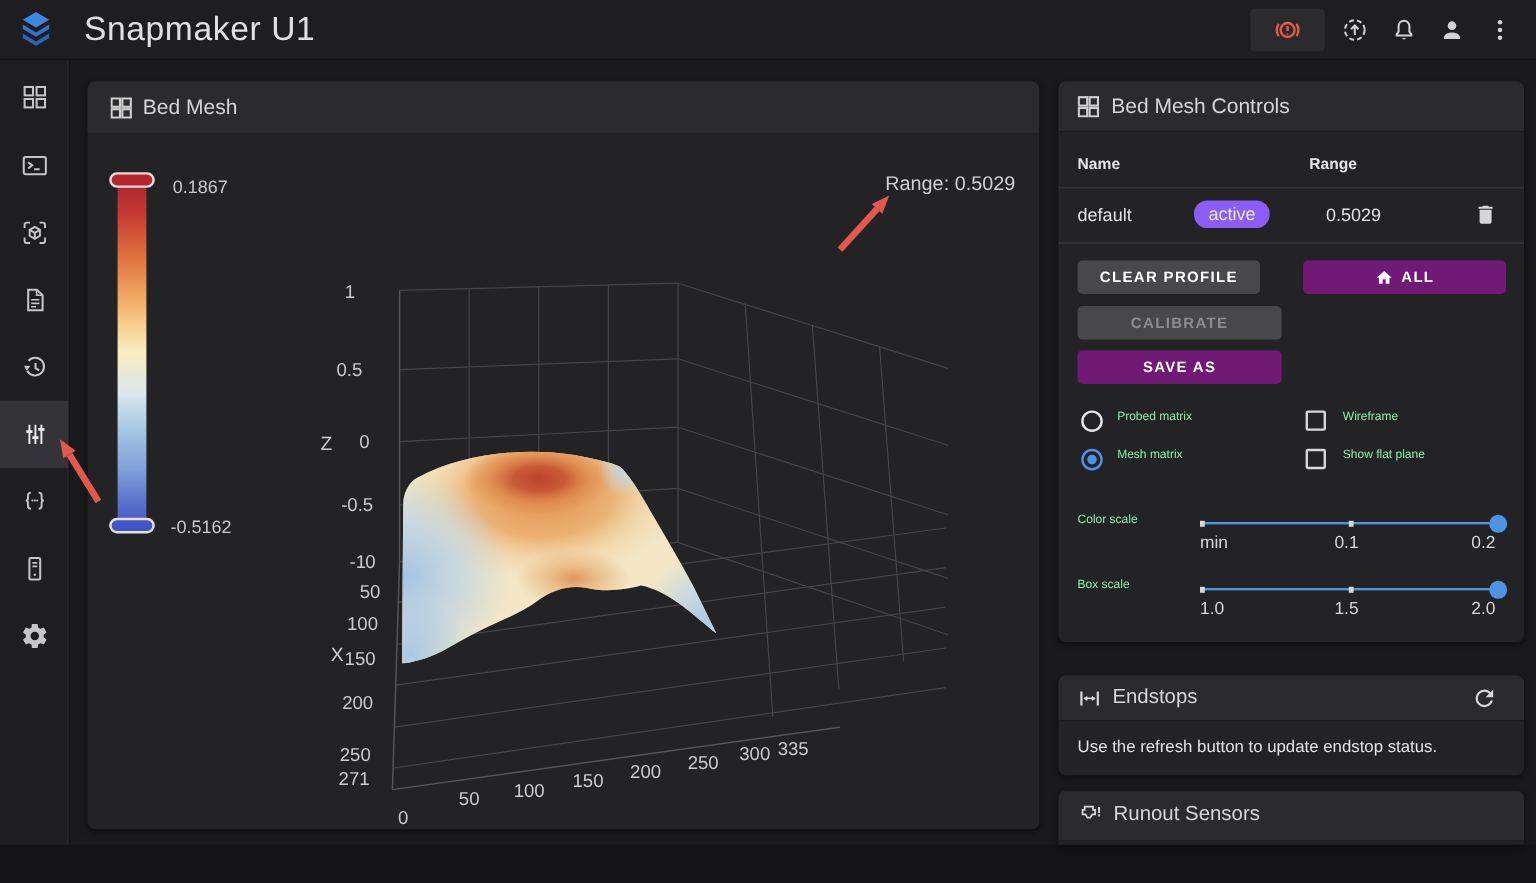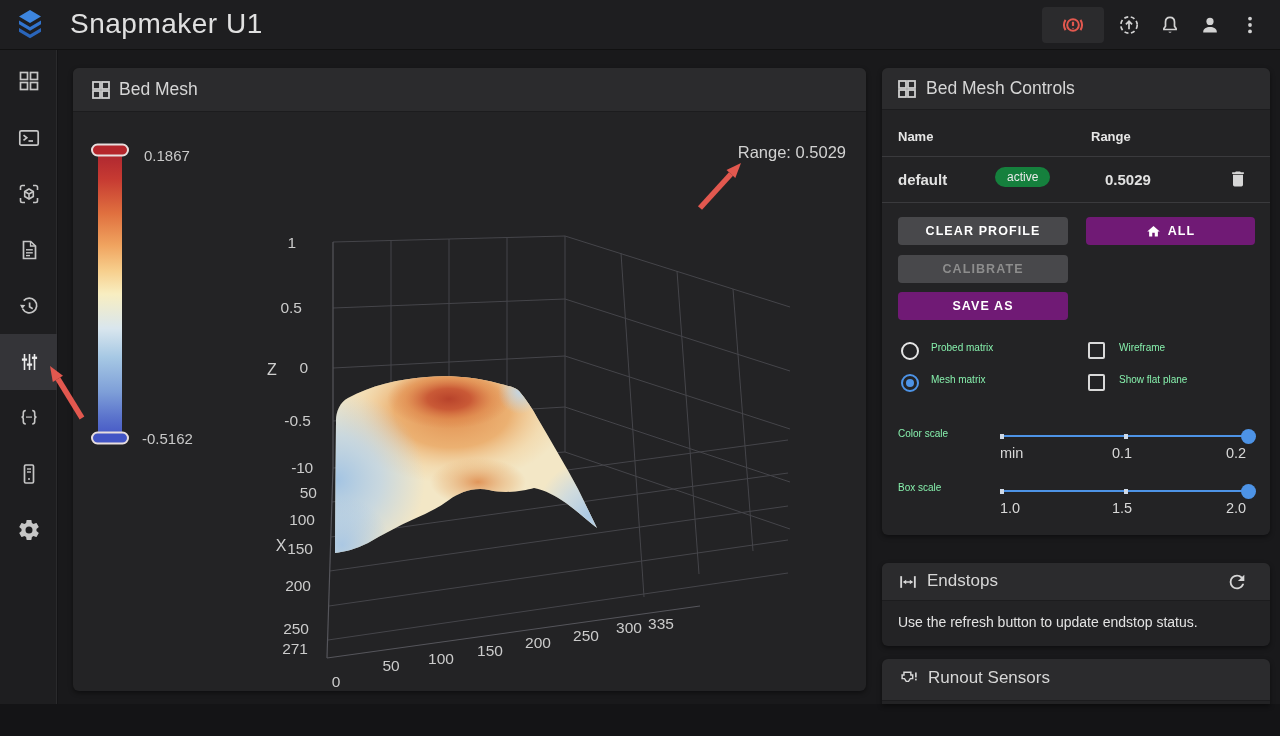--- a/index.html
+++ b/index.html
@@ -29,22 +29,22 @@
              background:#19191b; }
 
   .panel { position:absolute; background:#232325; border-radius:6px;
            box-shadow:0 2px 5px rgba(0,0,0,.45); }
   .panel-header { position:absolute; left:0; top:0; width:100%; background:#2b2b2d;
                   border-radius:6px 6px 0 0; border-bottom:1px solid #1c1c1e; }
   .panel-title { position:absolute; font-size:17.5px; color:#d6d6d6; }
 
   .divider { position:absolute; left:0; width:100%; height:1px; background:#3a3a3d; }
   .th { position:absolute; font-size:13px; font-weight:bold; color:#e6e6e6; }
-  .td { position:absolute; font-size:15px; color:#e2e2e2;font-weight:bold; }
-  .badge { position:absolute; background:#15803d; color:#e8e8e8; font-size:12px;
+  .td { position:absolute; font-size:15px; color:#e2e2e2; }
+  .badge { position:absolute; background:#8b5cf6; color:#e8e8e8; font-size:15px;
            border-radius:11px; padding:3px 12px; }
 
   .btn { position:absolute; height:28px; border-radius:4px; display:flex; align-items:center;
          justify-content:center; font-size:12.5px; font-weight:bold; letter-spacing:1.1px;
          color:#fff; cursor:pointer; }
   .btn-grey { background:#48484b; }
   .btn-grey.disabled { color:#8d8d8d; cursor:default; }
   .btn-blue { background:#701a75; }
 
   .ctl-label { position:absolute; font-size:10px; color:#86efac; }
@@ -357,21 +357,21 @@
       <div style="position:absolute;left:0;top:89px;width:100%;height:45px;cursor:pointer">
         <div class="td" style="left:16px; top:14px">default</div>
         <div class="badge" style="left:113px; top:10px">active</div>
         <div class="td" style="left:223px; top:14px">0.5029</div>
         <svg style="position:absolute;left:346px;top:12px;cursor:pointer" width="20" height="20" viewBox="0 0 24 24" fill="#d6d6d6">
           <path d="M19,4H15.5L14.5,3H9.5L8.5,4H5V6H19M6,19A2,2 0 0,0 8,21H16A2,2 0 0,0 18,19V7H6V19Z"></path>
         </svg>
       </div>
       <div class="divider" style="top:134px"></div>
 
-      <div class="btn btn-grey" style="left:16px; top:149px; width:170px">CLEAR PROFILE</div>
+      <div class="btn btn-grey" style="left:16px; top:149px; width:152px">CLEAR PROFILE</div>
       <div class="btn btn-blue" style="left:204px; top:149px; width:169px">
         <svg style="margin-right:7px" width="15" height="15" viewBox="0 0 24 24" fill="#fff">
           <path d="M10,20V14H14V20H19V12H22L12,3L2,12H5V20H10Z"></path>
         </svg>
         <span>ALL</span>
       </div>
       <div class="btn btn-grey disabled" style="left:16px; top:187px; width:170px">CALIBRATE</div>
       <div class="btn btn-blue" style="left:16px; top:224px; width:170px">SAVE AS</div>
 
       <div class="radio" style="left:19px; top:274px"></div>

